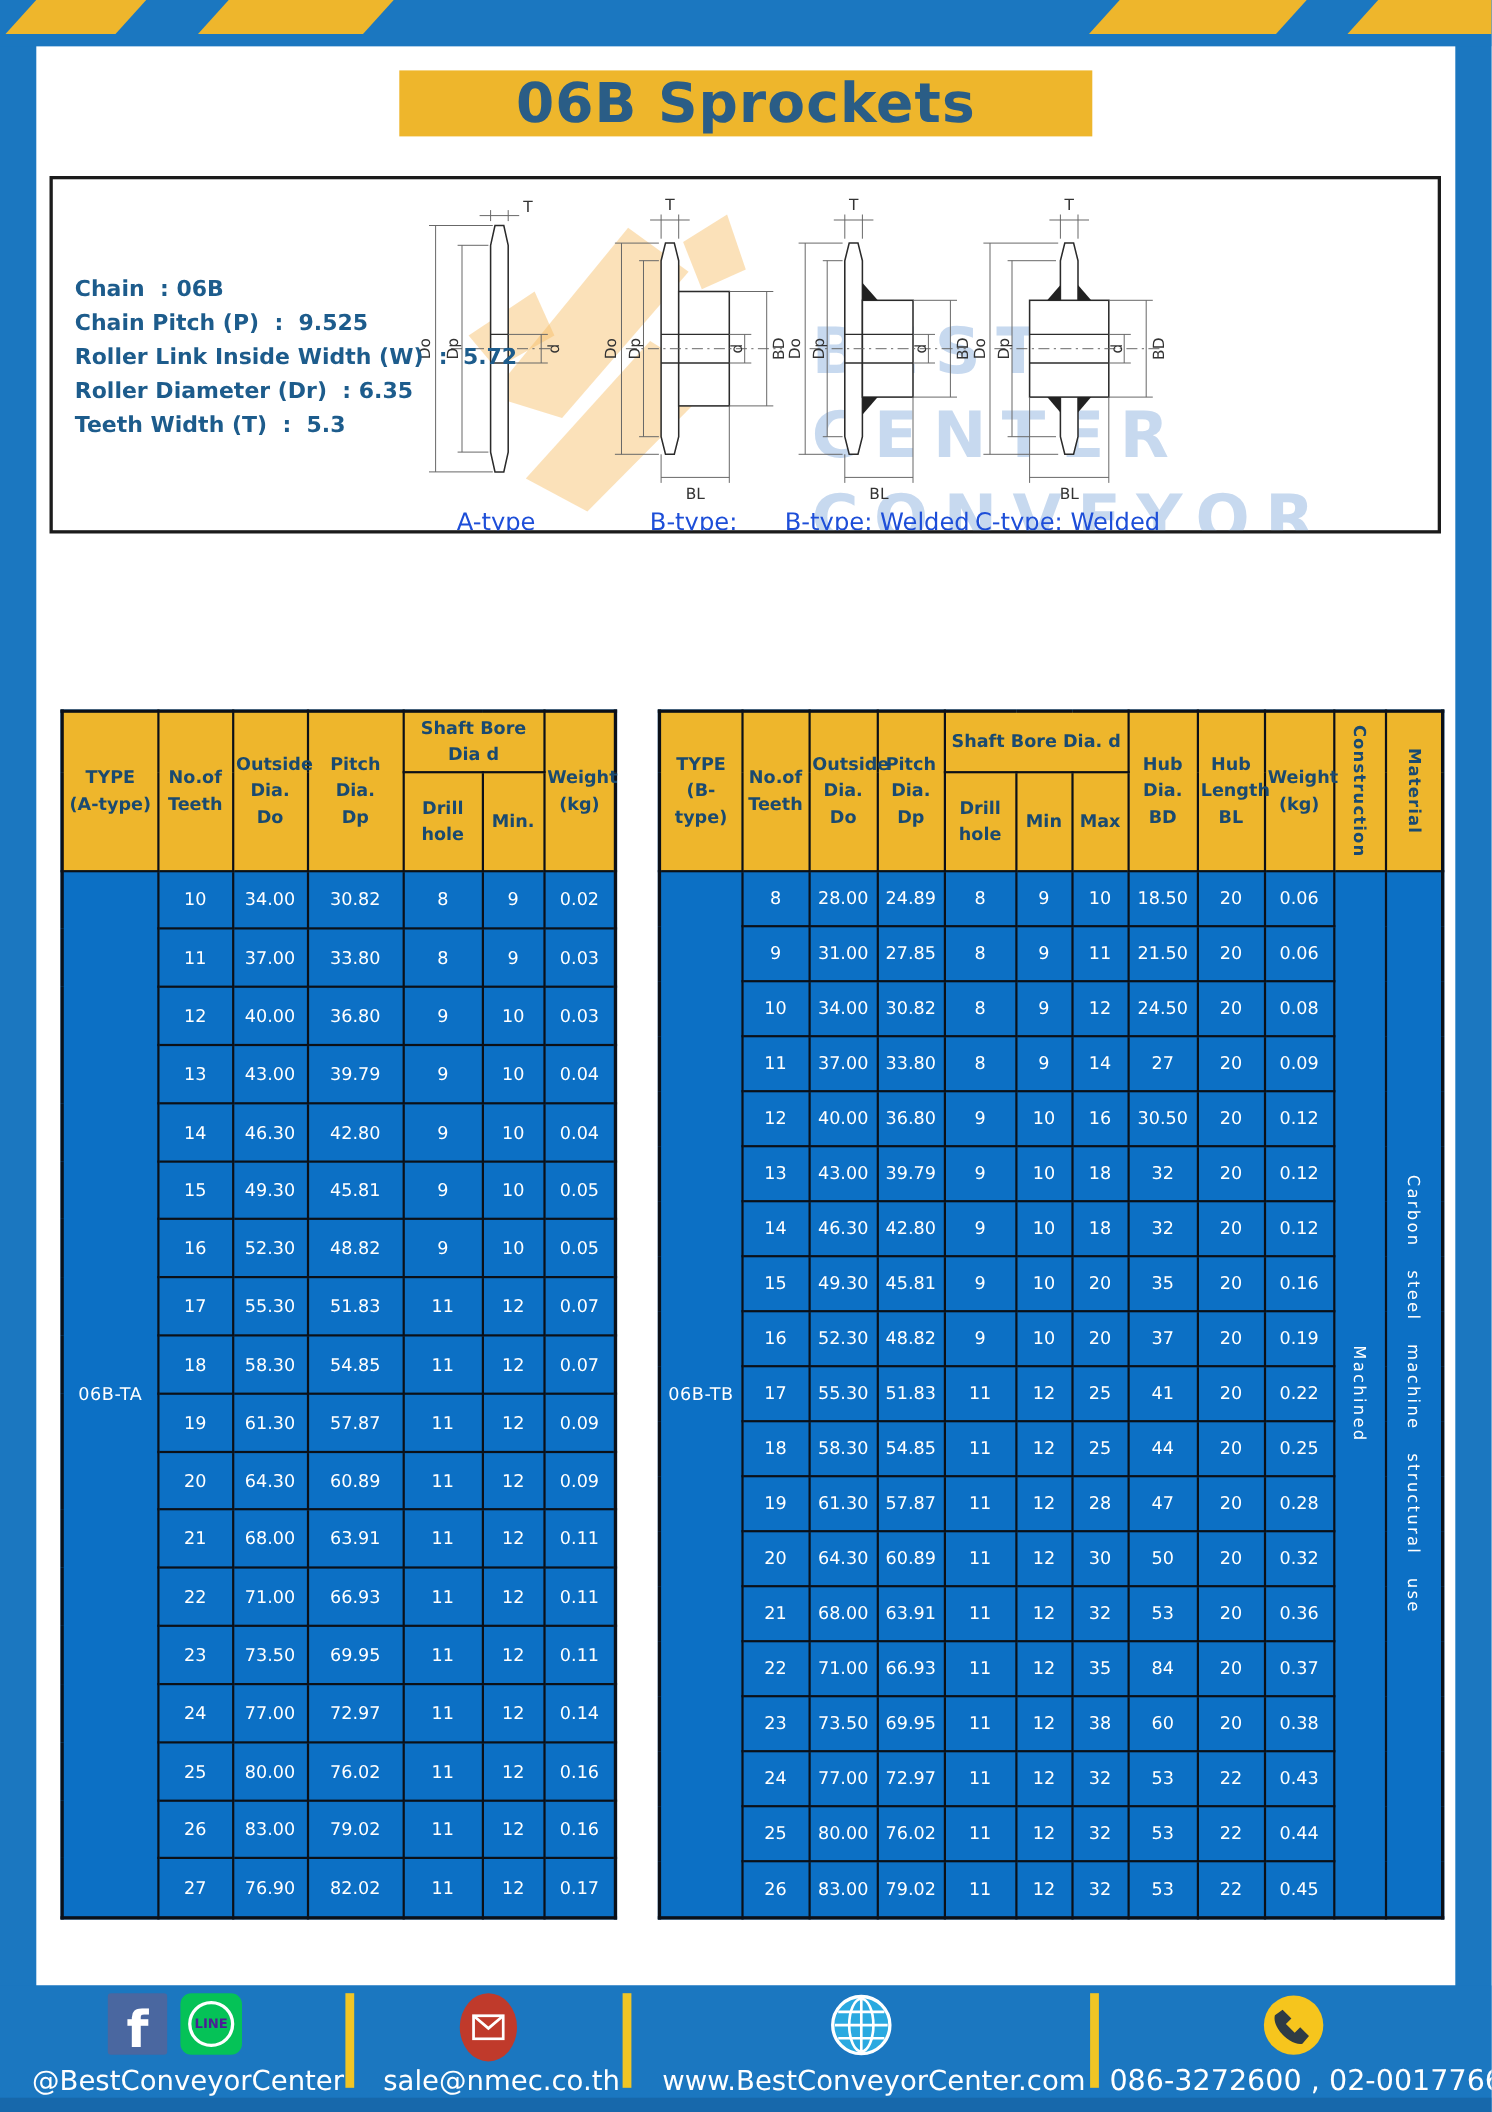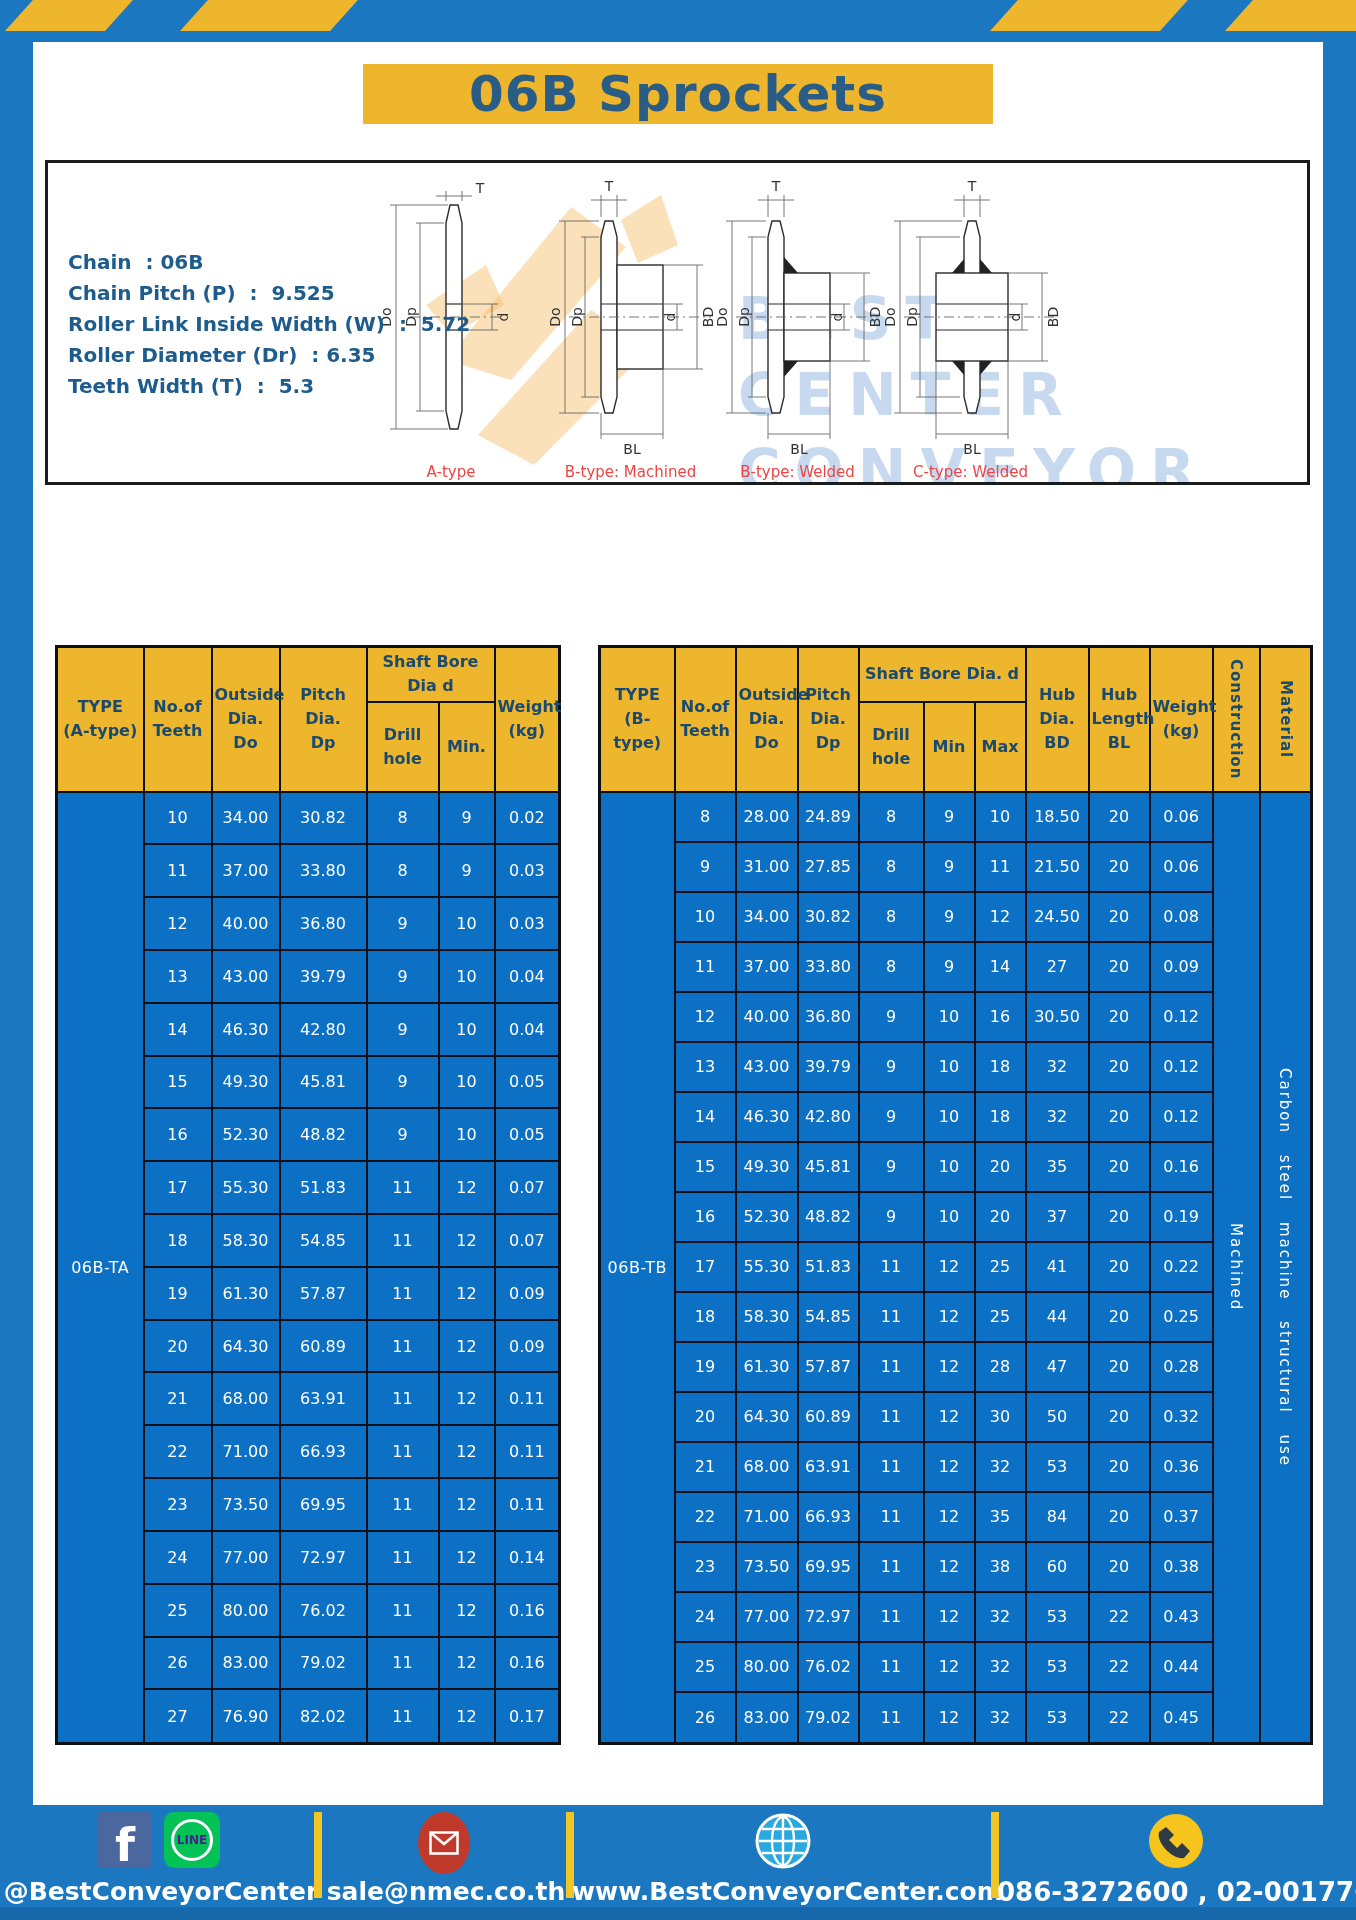--- a/index.html
+++ b/index.html
@@ -15,21 +15,21 @@
 
   .title-box{position:absolute;left:50%;top:22px;transform:translateX(-50%);width:630px;height:60px;
     background:var(--accent-yellow,#eeb62c);display:flex;align-items:center;justify-content:center}
   .title-box h1{font-size:50px;font-weight:bold;color:var(--title-text,#2a5d86);letter-spacing:1px}
 
   
   .diagram-box{position:absolute;left:12px;top:118px;width:1265px;height:325px;border:3px solid #1b1b1b;background:#fff;overflow:hidden}
   .specs{position:absolute;left:20px;top:84px;z-index:3}
   .spec-line{font-size:20px;font-weight:bold;color:#1d5c8c;line-height:31px;white-space:pre}
   .figure{position:absolute;top:14px;text-align:center;z-index:2}
-  .fig-label{font-size:15px;color:#ef4444;margin-top:0}
+  .fig-label{font-size:22px;color:#1d4ed8;margin-top:0}
   .dimtxt{font-size:14px;fill:#333;font-family:"DejaVu Sans",sans-serif}
   .watermark{position:absolute;left:0;top:0;width:100%;height:100%;z-index:1;pointer-events:none}
   .wm-text{position:absolute;left:690px;top:118px;font-weight:bold;font-size:58px;letter-spacing:14px;
     line-height:76px;color:rgba(130,170,220,.45);white-space:nowrap}
   .wm-logo{position:absolute;left:368px;top:22px}
 
   
   .data-table{position:absolute;border-collapse:collapse;table-layout:fixed;background:var(--cell-blue,#0c70c5);border:3px solid var(--tbl-border,#0b1018)}
   .data-table th{background:var(--accent-yellow,#efb42a);color:var(--header-text,#1a4a70);font-size:16px;font-weight:bold;
     white-space:pre-line;line-height:1.5;border:2.5px solid var(--tbl-border,#0b1018);padding:2px;text-align:center;vertical-align:middle}
@@ -40,21 +40,21 @@
   th.v-head{writing-mode:vertical-rl;letter-spacing:1px;font-size:15px;padding:8px 2px}
   td.v-cell{writing-mode:vertical-rl;letter-spacing:2px;font-size:15px}
   td.v-cell.material{word-spacing:14px}
 
   
   .footer{position:absolute;left:0;bottom:0;width:1356px;height:115px;background:var(--page-blue,#1b77c0);z-index:5}
   .f-strip{position:absolute;left:0;bottom:0;width:100%;height:13px;background:var(--footer-strip,#1768ab)}
   .f-div{position:absolute;top:7px;width:8px;height:86px;background:#f0c525}
   .f-sec{position:absolute;top:0;height:100%;text-align:center}
   .f-icons{position:absolute;top:7px;left:0;width:100%;display:flex;justify-content:center;gap:12px;align-items:center}
-  .f-label{position:absolute;top:72px;left:2px;width:100%;color:#fff;font-weight:bold;font-size:25px;white-space:nowrap}
+  .f-label{position:absolute;top:72px;left:12px;width:100%;color:#fff;font-weight:normal;font-size:25px;white-space:nowrap}
   .icon{display:flex;align-items:center;justify-content:center}
   .icon.fb{width:54px;height:56px;background:#4a67a0;color:#fff;font-size:46px;font-weight:bold;border-radius:3px;align-items:flex-end;line-height:.95}
   .icon.line-i{width:56px;height:56px;background:#05c257;border-radius:10px}
   .line-ring{width:42px;height:42px;border:3px solid #fff;border-radius:50%;color:#4c1d95;font-size:12px;font-weight:bold;display:flex;align-items:center;justify-content:center}
   .icon.mail{width:52px;height:62px;border-radius:50%;background:#c03a2b}
   .icon.globe,.icon.phone{width:58px;height:58px}
 </style>
 </head>
 <body>
 

